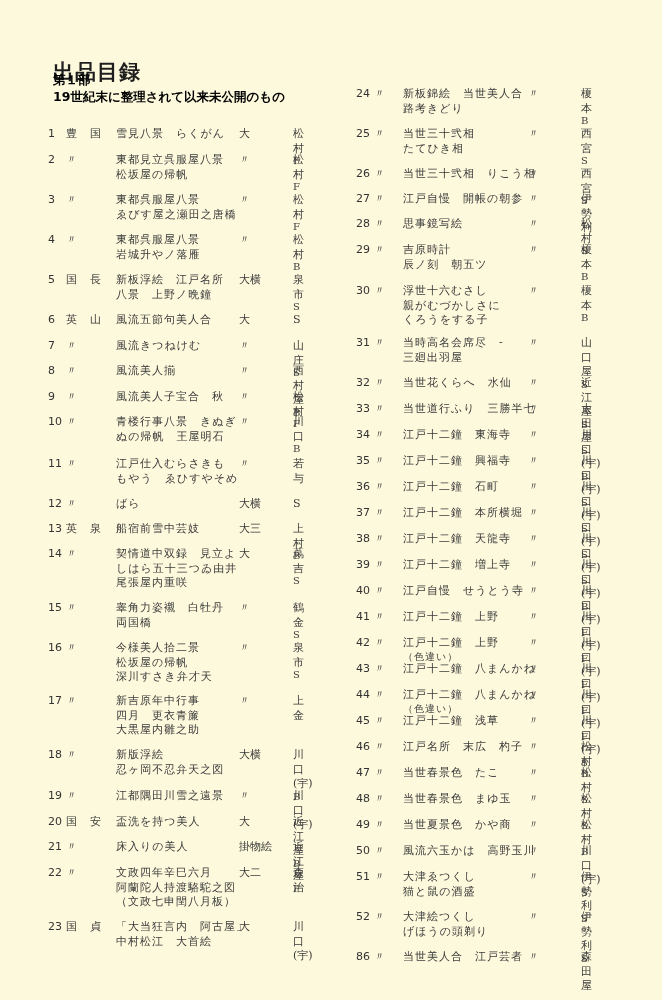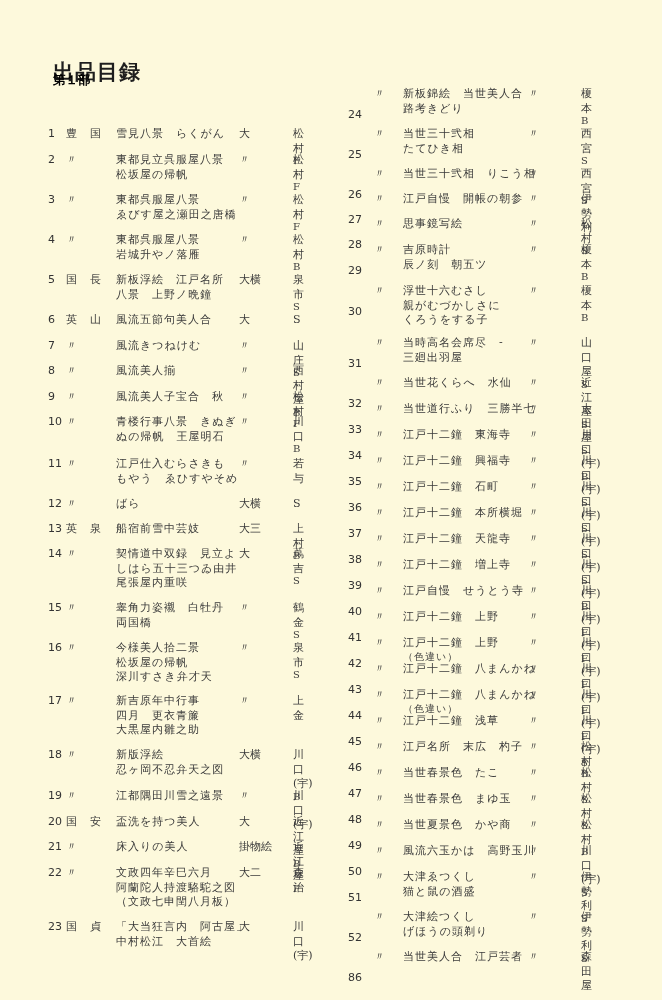--- a/index.html
+++ b/index.html
@@ -33,32 +33,33 @@
   .entry .format { position: absolute; top: 0; white-space: pre; }
   .entry .pub { position: absolute; top: 0; }
   .entry .pub .grade { font-size: 10px; line-height: 10px; }
   
   .left .num { left: 0; }
   .left .artist { left: 18px; }
   .left .titlelines { left: 68px; }
   .left .format { left: 191px; }
   .left .pub { left: 245px; }
   
-  .right .num { left: 8px; margin-top: 21px; }
+  .right .num { left: 16px; }
   .right .artist { left: 34px; }
   .right .titlelines { left: 63px; }
   .right .format { left: 188px; }
   .right .pub { left: 241px; }
 </style>
 </head>
 <body>
 
 <div class="title">出品目録</div>
 <div class="part">
   <div>第１部</div>
+  <div>19世紀末に整理されて以来未公開のもの</div>
 </div>
 
 <div class="col left" id="col-left" style="left:48px;">
     <div class="entry" style="top: 127px;">
       <span class="num">1</span>
       <span class="artist">豊　国</span>
       <div class="titlelines">
         <div>雪見八景　らくがん</div>
       </div>
       <span class="format">大</span>

